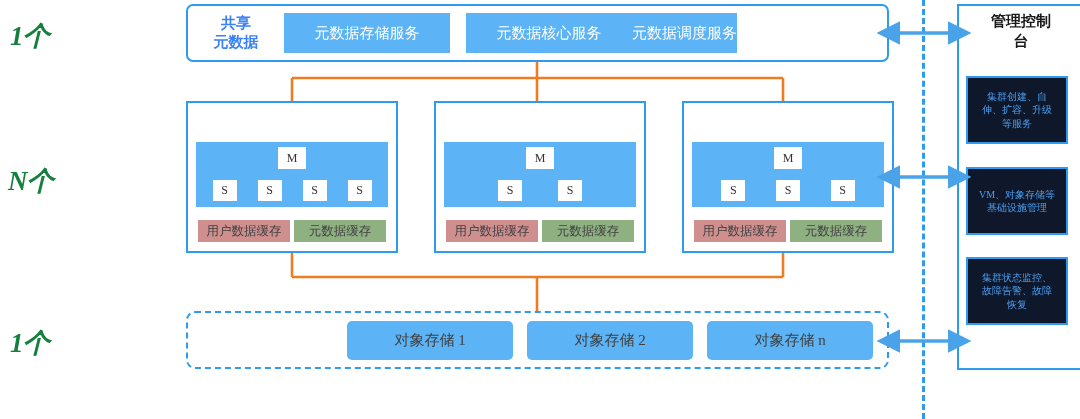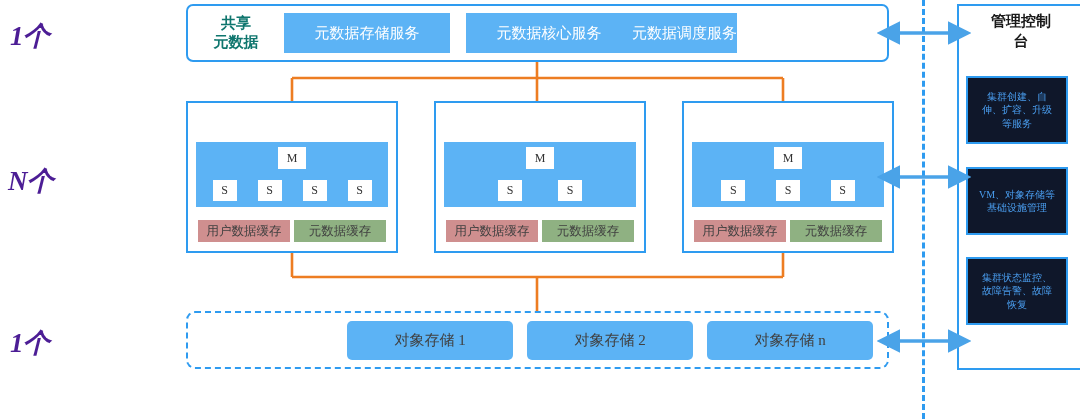--- a/index.html
+++ b/index.html
@@ -7,42 +7,42 @@
     width: 1080px; height: 419px;
     background: #ffffff;
     font-family: "Liberation Sans", "DejaVu Sans", sans-serif;
     overflow: hidden;
   }
   #root { position: relative; width: 1080px; height: 419px; }
 
   
   .mult-label {
     position: absolute;
-    color: #4c1d95;
+    color: #15803d;
     font-family: "Liberation Serif", "DejaVu Serif", serif;
     font-weight: bold;
     font-style: italic;
     font-size: 27px;
     letter-spacing: -1px;
     white-space: nowrap;
   }
 
   
   .shared-panel {
     position: absolute;
     left: 186px; top: 4px; width: 703px; height: 58px;
     border: 2px solid #2e9bf0;
     border-radius: 7px;
     background: #ffffff;
     display: flex; align-items: center;
   }
   .shared-title {
     width: 96px; flex: 0 0 96px;
     text-align: center;
-    color: #0f766e;
+    color: #3b82f6;
     font-size: 15px;
     line-height: 19px;
     font-family: "Liberation Serif", "DejaVu Serif", serif;
     font-weight: bold;
   }
   .svc-box {
     height: 40px;
     background: #5cb3f5;
     color: #ffffff;
     font-size: 15px;

